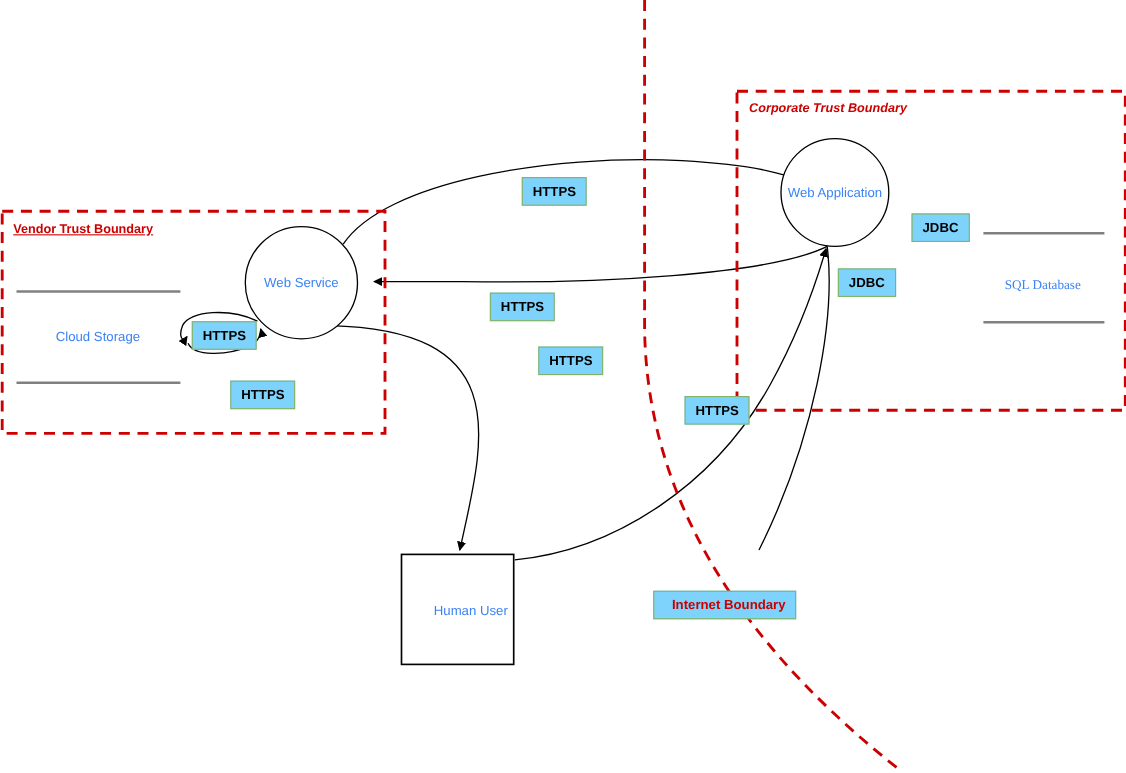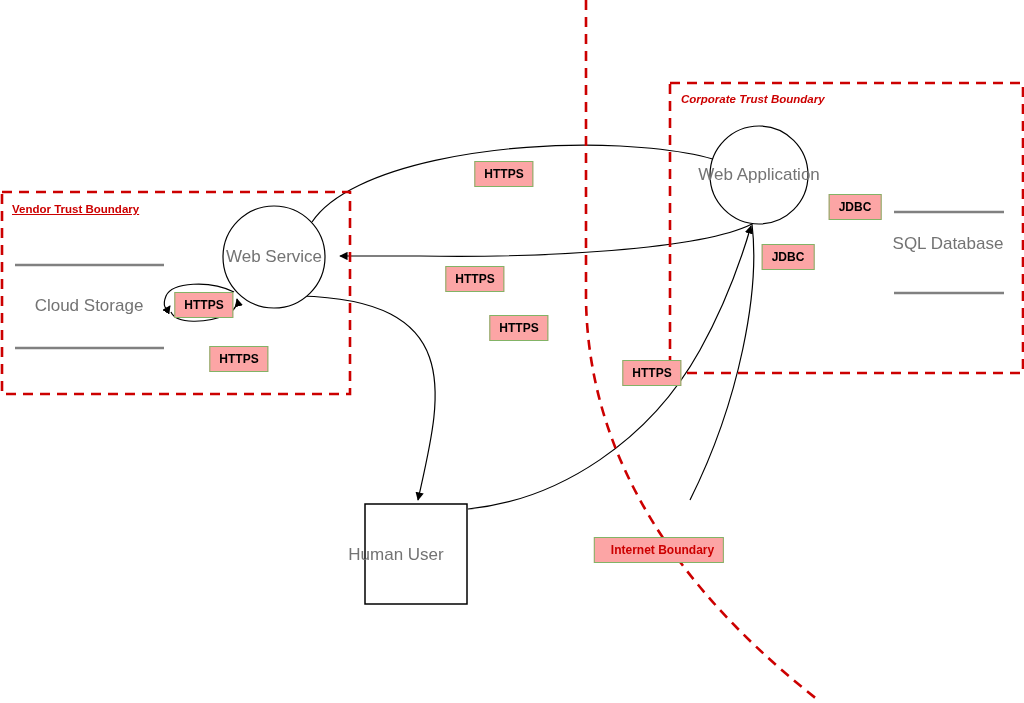--- a/index.html
+++ b/index.html
@@ -20,37 +20,37 @@
   }
   #wires {
     position: absolute;
     left: 0;
     top: 0;
     width: 1024px;
     height: 703px;
   }
   .node-label {
     position: absolute;
-    font-size: 17px;
-    color: #737373;
+    font-size: 12px;
+    color: #3b82f6;
     text-align: center;
     white-space: nowrap;
     transform: translate(-50%, -50%);
     pointer-events: none;
   }
   .boundary-label {
     position: absolute;
     font-size: 11.5px;
     font-weight: bold;
     color: #cc0000;
     white-space: nowrap;
   }
   .flow-label {
     position: absolute;
-    background: #fca5a5;
+    background: #7dd3fc;
     border: 1px solid #82b366;
     color: #000000;
     font-size: 12px;
     font-weight: bold;
     text-align: center;
     line-height: 1;
     padding: 6px 9px;
     white-space: nowrap;
     box-sizing: border-box;
     transform: translate(-50%, -50%);
@@ -92,22 +92,22 @@
         <rect x="2" y="192" width="348" height="202" fill="none" stroke="#cc0000" stroke-width="2.6" stroke-dasharray="10 7"></rect>
         <rect x="670" y="83" width="353" height="290" fill="none" stroke="#cc0000" stroke-width="2.6" stroke-dasharray="10 7"></rect>
         <path d="M 586 0 L 586 300 C 588 420 640 560 818 700" fill="none" stroke="#cc0000" stroke-width="2.6" stroke-dasharray="10 7"></path>
       </g>
   </svg>
 
   <div id="node-labels">
       <div class="node-label" style="left: 89px; top: 306px; text-align: center;">Cloud Storage</div>
       <div class="node-label" style="left: 274px; top: 257px;">Web Service</div>
       <div class="node-label" style="left: 759px; top: 175px;">Web Application</div>
-      <div class="node-label" style="left: 948px; top: 244px;">SQL Database</div>
-      <div class="node-label" style="left: 396px; top: 555px;">Human User</div>
+      <div class="node-label" style="left: 948px; top: 259px; font-family: Liberation Serif, serif;">SQL Database</div>
+      <div class="node-label" style="left: 428px; top: 555px;">Human User</div>
     </div>
   <div id="boundary-labels">
       <div class="boundary-label" style="left: 12px; top: 203px; text-decoration: underline;">Vendor Trust Boundary</div>
       <div class="boundary-label" style="left: 681px; top: 93px; font-style: italic;">Corporate Trust Boundary</div>
     </div>
   <div id="flow-labels">
       <div class="flow-label" style="left: 204px; top: 305px;">HTTPS</div>
       <div class="flow-label" style="left: 239px; top: 359px;">HTTPS</div>
       <div class="flow-label" style="left: 504px; top: 174px;">HTTPS</div>
       <div class="flow-label" style="left: 475px; top: 279px;">HTTPS</div>

